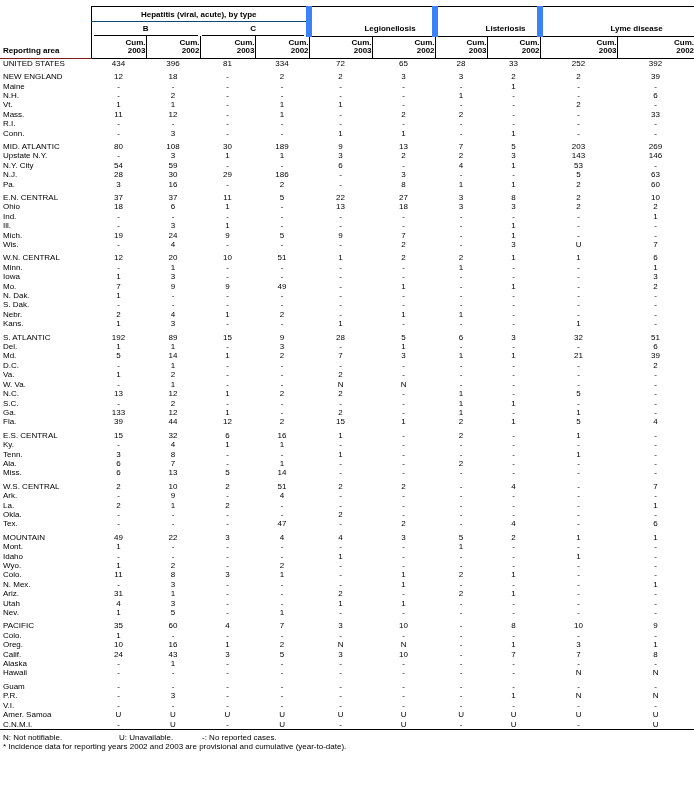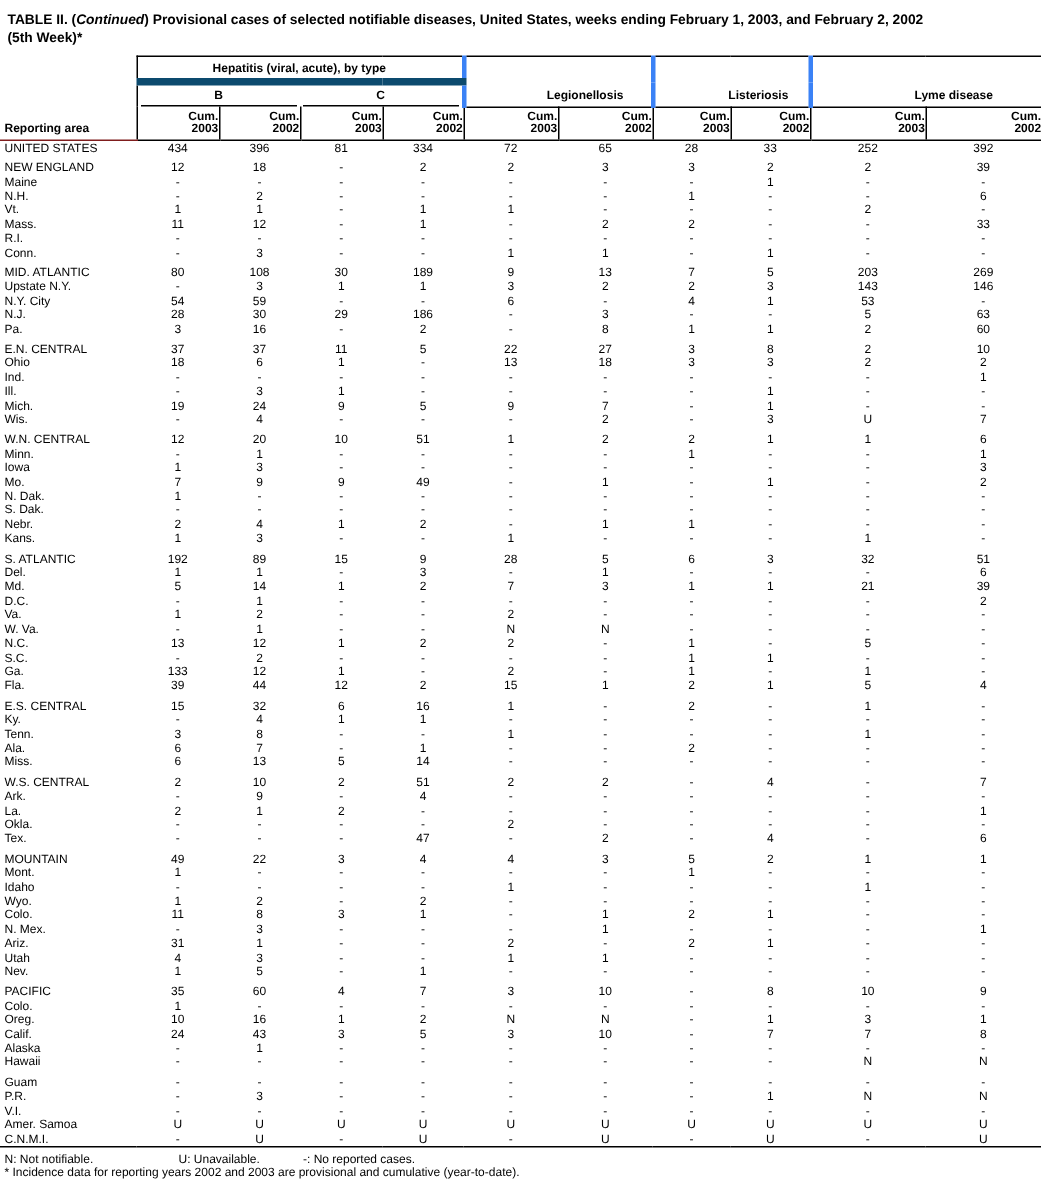--- a/index.html
+++ b/index.html
@@ -11,45 +11,41 @@
     padding:8px 6px 0 5px; font-size:9.2px; font-weight:bold; line-height:11.5px;
   }
   .title .cont { font-style:italic; }
   table#disease-table {
     border-collapse:collapse; table-layout:fixed; width:694px; margin-top:6px;
     border-bottom:1px solid #000;
   }
   th, td { padding:0; font-size:8px; }
   thead th { font-weight:bold; text-align:center; vertical-align:bottom; line-height:9px; }
   th.ra { text-align:left; vertical-align:bottom; padding:0 0 3px 3px; border-bottom:1px solid #7f1d1d; }
-  th.hep { border-top:1px solid #000; border-left:1px solid #000; border-bottom:5px solid #0c4a6e; padding:3px 0 2px 0; }
-  th.grp { border-top:1px solid #000; border-left:3px solid #3b82f6; border-bottom:1px solid #000; padding-bottom:3px;padding-left:36px; }
+  th.hep { border-top:1px solid #000; border-left:1px solid #000; border-bottom:1px solid #0c4a6e; padding:3px 0 2px 0; }
+  th.grp { border-top:1px solid #000; border-left:6px solid #3b82f6; border-bottom:1px solid #000; padding-bottom:3px;padding-left:36px; }
   th.sub { position:relative; padding:2px 0 3px 0; }
   th.sub::after { content:""; position:absolute; left:2px; right:2px; bottom:0; border-bottom:1px solid #000; }
   th.subB { border-left:1px solid #000; }
   th.cum { border-left:1px solid #000; border-bottom:1px solid #000; padding:2px 0 2px 0;text-align:right; }
   th.cum div { line-height:8.6px; }
   tbody td { line-height:9.4px; white-space:nowrap; }
   td.area { text-align:left; padding-left:3px; }
   td.val  { text-align:center; }
   tbody + tbody tr:first-child td { padding-top:4px; }
   .footnotes { margin:3px 0 0 3px; font-size:8px; line-height:9.5px; }
   .legend span { display:inline-block; }
   .legend .l1 { width:116px; }
   .legend .l2 { width:83px; }
 </style>
 </head>
 <body>
 
 <div class="page">
 
-  <div class="title">
-    <span>TABLE II. (</span><span class="cont">Continued</span><span>) Provisional cases of selected notifiable diseases, United States, weeks ending February 1, 2003, and February 2, 2002</span>
-    <div>(5th Week)*</div>
-  </div>
 
   <table id="disease-table">
     <colgroup>
       <col style="width:91px">
       <col style="width:55px">
         <col style="width:54px">
         <col style="width:55px">
         <col style="width:54px">
       <col style="width:63px">
         <col style="width:63px">

